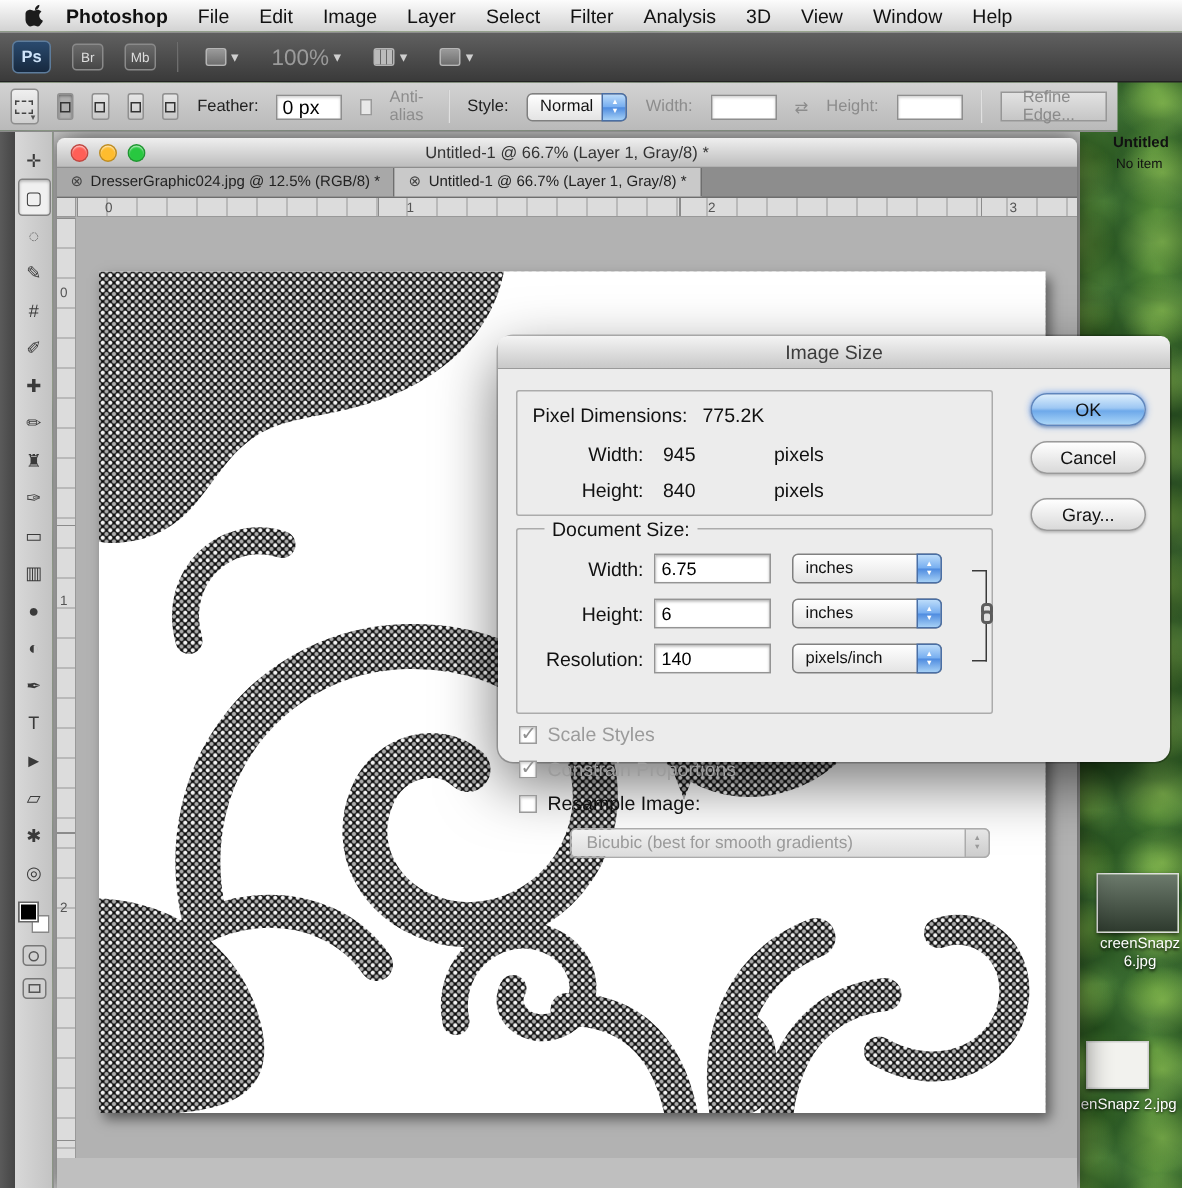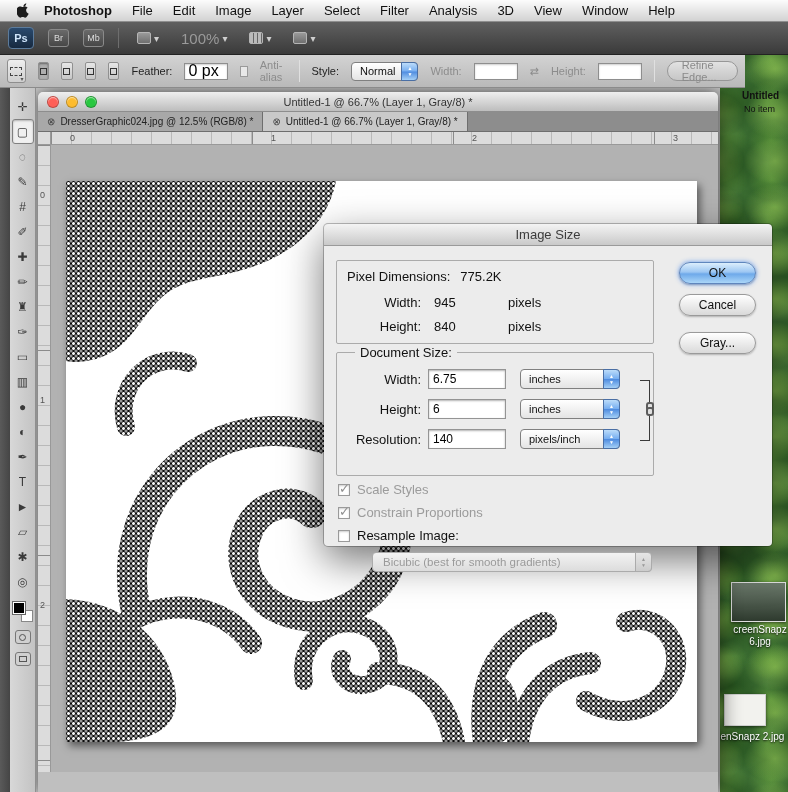--- a/index.html
+++ b/index.html
@@ -46,31 +46,31 @@
     background:linear-gradient(#d3d3d3,#b9b9b9);border-bottom:1px solid #8b8b8b;
     display:flex;align-items:center;gap:12px;padding:0 7px;font-size:11px;color:#222}
   .tool-preset{width:30px;height:24px;border:1px solid #8e8e8e;border-radius:3px;background:linear-gradient(#efefef,#cfcfcf);
     position:relative;display:flex;align-items:center;justify-content:center}
   .tool-preset .dashed{width:12px;height:9px;border:1px dashed #444}
   .tool-preset .dis{position:absolute;right:1px;bottom:0;font-size:6px;color:#555}
   .mode-btn{width:18px;height:18px;border:1px solid #909090;border-radius:2px;background:linear-gradient(#e6e6e6,#c7c7c7);
     display:flex;align-items:center;justify-content:center}
   .mode-btn.pressed{background:#aeaeae;box-shadow:inset 0 1px 2px rgba(0,0,0,.4)}
   .mode-btn .sq{width:7px;height:7px;border:1px solid #333}
-  .opt-input{width:44px;height:17px;border:1px solid #8e8e8e;background:#fff;font-size:16px;padding:0 3px;
+  .opt-input{width:44px;height:17px;border:1px solid #8e8e8e;background:#fff;font-size:13px;padding:0 3px;
     box-shadow:inset 0 1px 2px rgba(0,0,0,.2);font-family:"Liberation Sans",sans-serif}
   .opt-cb{width:11px;height:11px;border:1px solid #9a9a9a;background:#e8e8e8;display:inline-block}
   .dim{color:#8c8c8c}
   .osep{width:1px;height:22px;background:#989898;border-right:1px solid #e0e0e0}
   .aqua-select{position:relative;height:19px;border:1px solid #808080;border-radius:4px;
     background:linear-gradient(#ffffff,#e4e4e4);display:flex;align-items:center;padding:0 22px 0 8px;font-size:11px;color:#111}
   .aqua-select .cap{position:absolute;right:-1px;top:-1px;bottom:-1px;width:17px;border:1px solid #4a6fa5;border-radius:0 4px 4px 0;
     background:linear-gradient(#bcdcfa 0%,#77aef0 48%,#4f8ce0 52%,#a5d0f6 100%);
     color:#fff;font-size:5px;display:flex;flex-direction:column;align-items:center;justify-content:center;line-height:1.3}
-  .refine-btn{height:20px;padding:0 14px;border:1px solid #979797;border-radius:10px;
+  .refine-btn{height:20px;padding:0 14px;border:1px solid #979797;border-radius:0;
     background:linear-gradient(#e2e2e2,#c6c6c6);color:#8a8a8a;font-size:11px;display:flex;align-items:center}
 
   
   .dock-strip{position:absolute;top:88px;left:0;width:10px;height:704px;z-index:20;background:linear-gradient(90deg,#5a5a5a,#454545)}
   .toolcol{position:absolute;top:88px;left:10px;width:26px;height:704px;z-index:20;
     background:linear-gradient(90deg,#d8d8d8,#c3c3c3);border-right:1px solid #8f8f8f;
     display:flex;flex-direction:column;align-items:center;padding-top:6px}
   .tool{width:22px;height:25px;display:flex;align-items:center;justify-content:center;font-size:12px;color:#3a3a3a;border-radius:3px}
   .tool.selected{background:#f0f0f0;border:1px solid #808080;box-shadow:inset 0 1px 2px rgba(0,0,0,.25)}
   .swatches{position:relative;width:20px;height:20px;margin-top:8px}
@@ -105,22 +105,22 @@
   .canvas svg{position:absolute;inset:0}
   .halftone{position:absolute;inset:0;pointer-events:none;
     background-image:radial-gradient(rgba(255,255,255,.95) 1px,rgba(255,255,255,0) 1.8px),radial-gradient(rgba(255,255,255,.65) 1px,rgba(255,255,255,0) 1.8px);
     background-size:5px 5px,5px 5px;background-position:0 0,2.5px 2.5px}
   .statusbar{position:absolute;left:0;right:0;bottom:0;height:20px;background:linear-gradient(#d2d2d2,#bdbdbd);
     border-top:1px solid #8d8d8d;display:flex;align-items:center;gap:10px;padding:0 6px;font-size:10px;color:#333}
   .zoombox{background:#fff;border:1px solid #8d8d8d;box-shadow:inset 0 1px 2px rgba(0,0,0,.25);padding:1px 8px;font-size:10px}
   .status-arrow{font-size:9px;color:#111}
 
   
-  .dialog{position:absolute;left:324px;top:224px;width:448px;height:322px;z-index:50;background:#ececec;
-    border-radius:4px;box-shadow:0 14px 40px rgba(0,0,0,.55),0 0 0 1px rgba(0,0,0,.25);font-size:13px;color:#111}
+  .dialog{position:absolute;left:332px;top:224px;width:448px;height:284px;z-index:50;background:#ececec;
+    border-radius:10px;box-shadow:0 14px 40px rgba(0,0,0,.55),0 0 0 1px rgba(0,0,0,.25);font-size:13px;color:#111}
   .dlg-title{position:absolute;top:0;left:0;right:0;height:22px;border-radius:6px 6px 0 0;
     background:linear-gradient(#f4f4f4,#c9c9c9);border-bottom:1px solid #9a9a9a;
     display:flex;align-items:center;justify-content:center;font-size:13px;color:#3c3c3c}
   .groupbox{position:absolute;border:1px solid #ababab;border-radius:2px}
   .gb-legend{position:absolute;top:-8px;left:18px;background:#ececec;padding:0 5px;font-size:13px}
   .pd-header{position:absolute;top:8px;left:10px;display:flex;gap:10px}
   .drow{position:absolute;left:0;display:flex;align-items:center}
   .dlabel{width:84px;text-align:right;margin-right:7px}
   .dvalue{width:80px;padding-left:6px}
   .dlg-input{width:78px;height:20px;border:1px solid #949494;background:#fff;box-shadow:inset 0 1px 2px rgba(0,0,0,.3);

